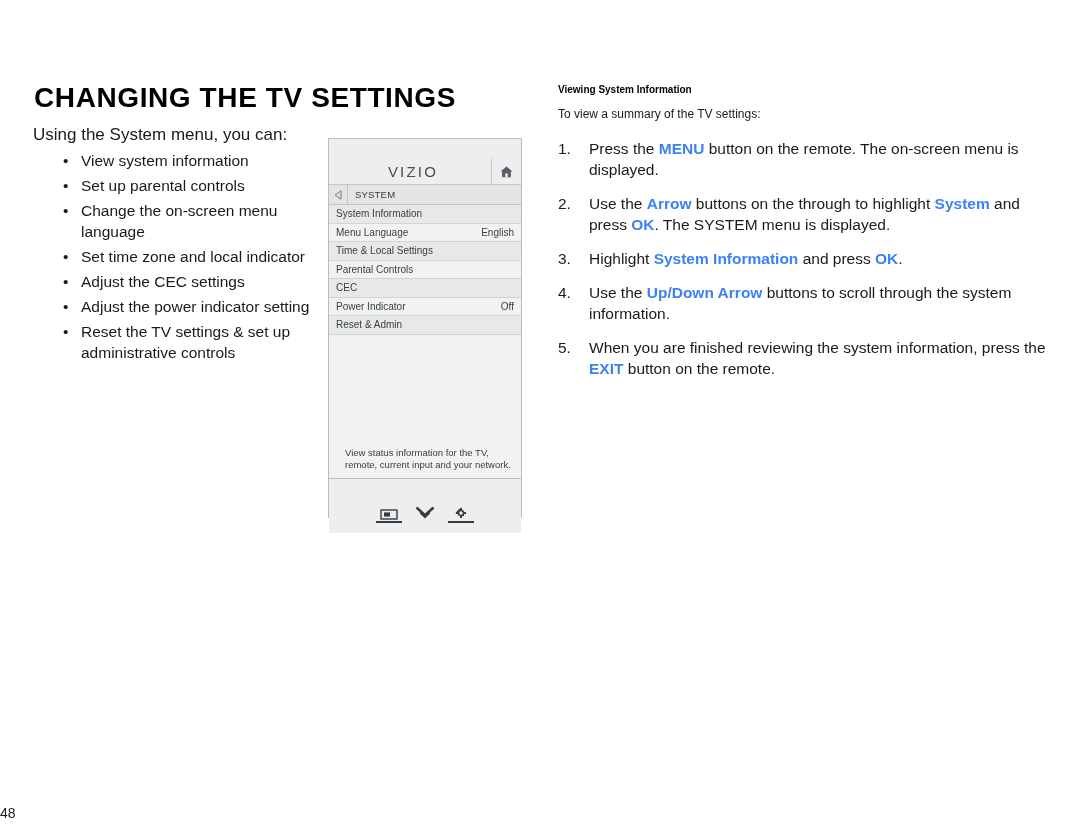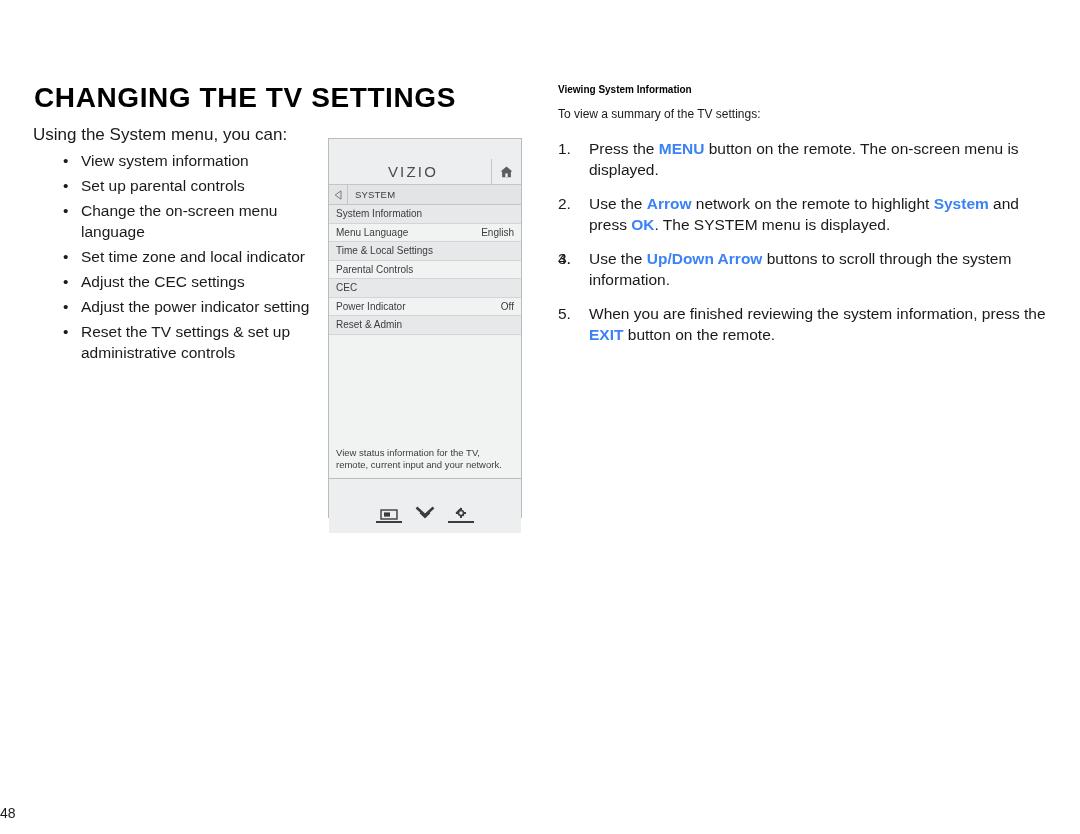--- a/index.html
+++ b/index.html
@@ -139,21 +139,21 @@
   .menu-row.shade-a { background: #e6e8e9; }
   .menu-row.shade-b { background: #f1f3f3; }
   .menu-row .row-value { color: #3a3d3f; }
 
   .menu-filler {
     background: #f1f3f3;
     height: 108px;
   }
   .menu-desc {
     background: #f1f3f3;
-    padding: 4px 7px 6px 7px;
+    padding: 4px 7px 6px 16px;
     font-size: 9.5px;
     line-height: 12.5px;
     color: #3a3d3f;
     border-bottom: 1px solid #b9bcbd;
   }
   .menu-footer {
     background: #eceeef;
     height: 54px;
     display: flex;
     align-items: flex-end;
@@ -329,20 +329,20 @@
       <div class="ico-rule"></div>
     </div>
   </div>
 </div>
 
 <div id="right-col">
   <div id="right-heading">Viewing System Information</div>
   <div id="right-intro">To view a summary of the TV settings:</div>
   <ol id="right-steps">
       <li><span class="step-num">1.</span><span><span>Press the </span><span class="b">MENU</span><span> button on the remote. The on-screen menu is displayed.</span></span></li>
-      <li><span class="step-num">2.</span><span><span>Use the </span><span class="b">Arrow</span><span> network on the remote to highlight </span><span class="b">System</span><span> and press </span><span class="b">OK</span><span>. The SYSTEM menu is displayed.</span></span></li>
-      <li><span class="step-num">3.</span></li>
+      <li><span class="step-num">2.</span><span><span>Use the </span><span class="b">Arrow</span><span> buttons on the through to highlight </span><span class="b">System</span><span> and press </span><span class="b">OK</span><span>. The SYSTEM menu is displayed.</span></span></li>
+      <li><span class="step-num">3.</span><span><span>Highlight </span><span class="b">System Information</span><span> and press </span><span class="b">OK</span><span>.</span></span></li>
       <li><span class="step-num">4.</span><span><span>Use the </span><span class="b">Up/Down Arrow</span><span> buttons to scroll through the system information.</span></span></li>
       <li><span class="step-num">5.</span><span><span>When you are finished reviewing the system information, press the </span><span class="b">EXIT</span><span> button on the remote.</span></span></li>
     </ol>
 </div>
 
 <div id="page-number">48</div>
 
 </body></html>

